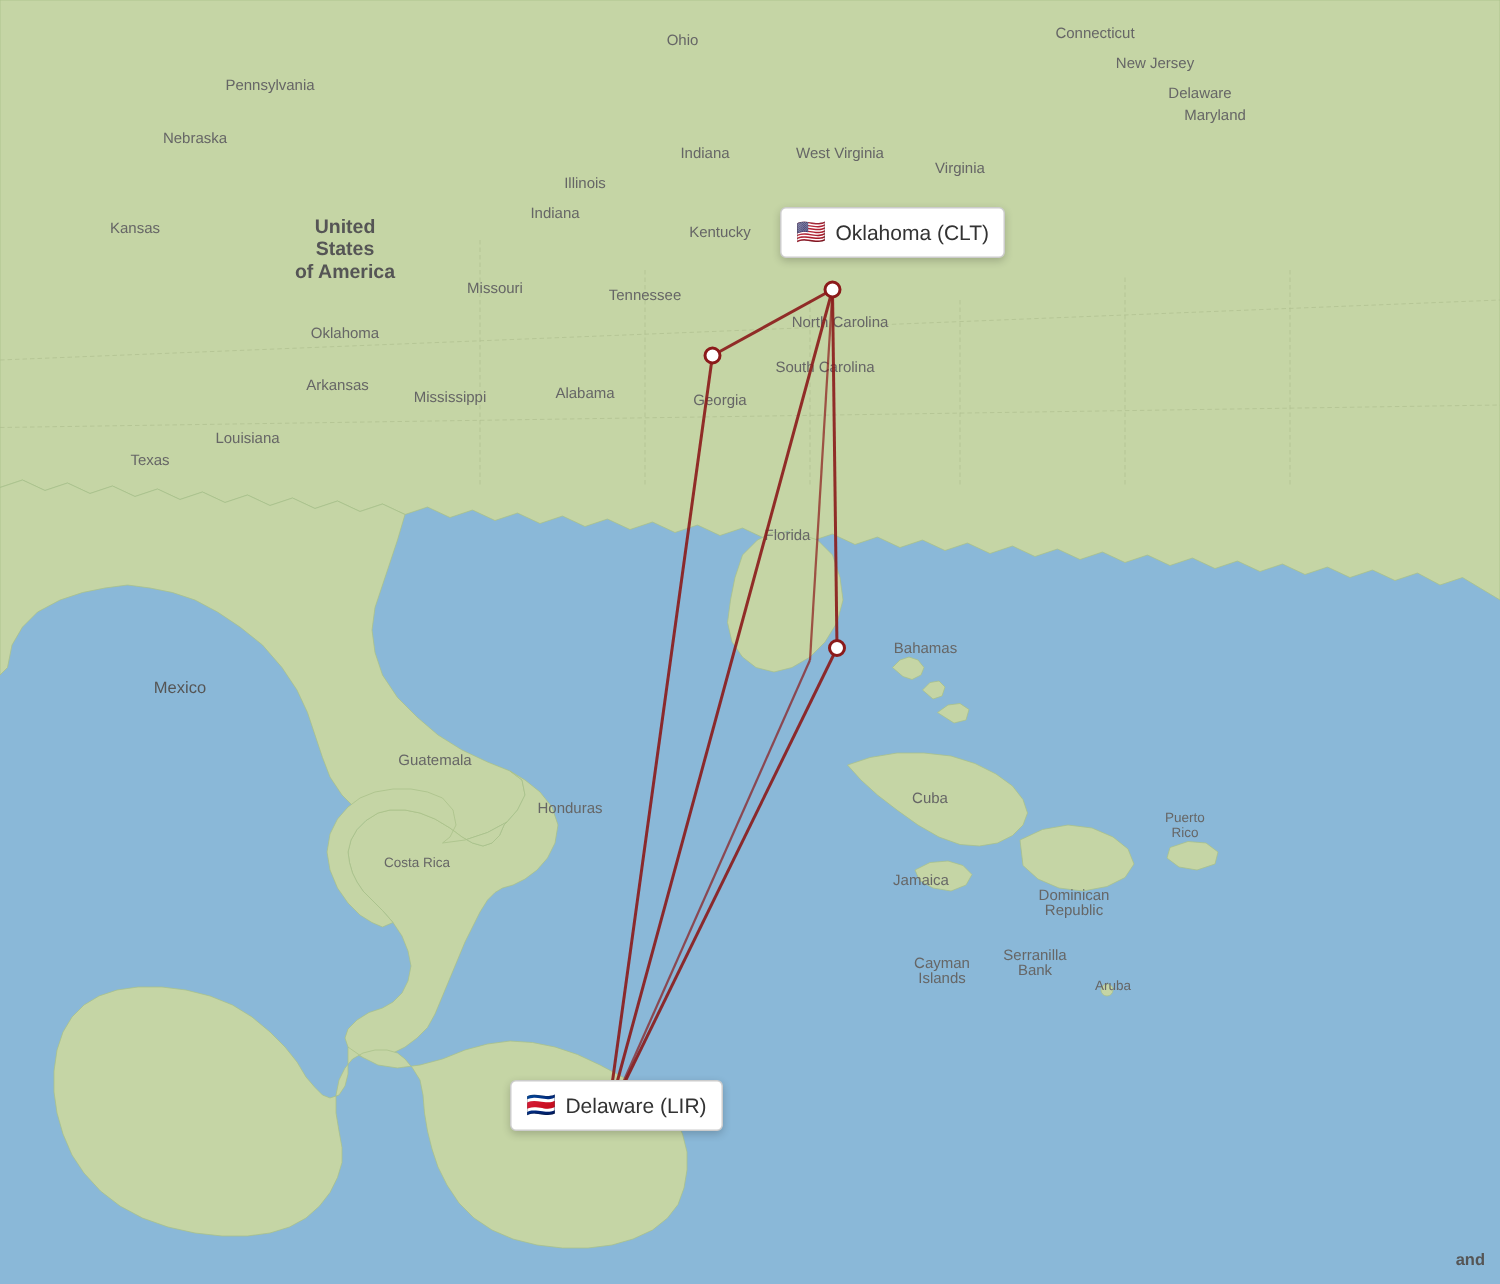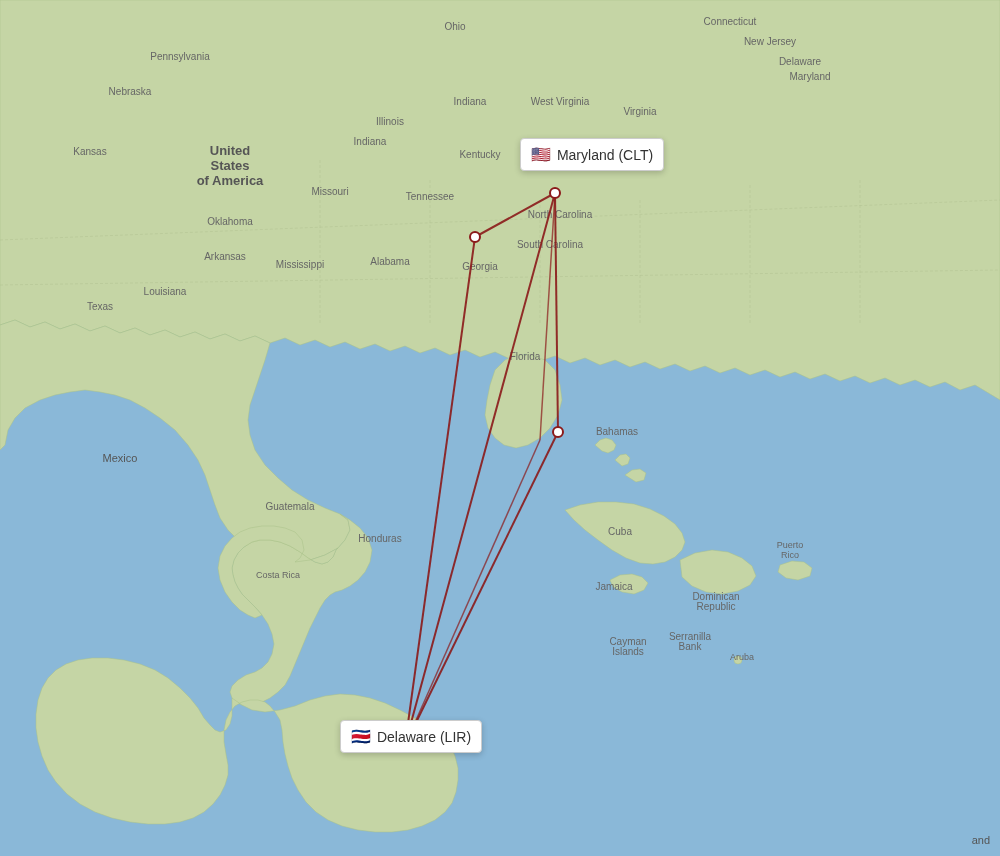--- a/index.html
+++ b/index.html
@@ -43,20 +43,21 @@
       white-space: nowrap;
       pointer-events: none;
     }
 
     .bottom-text {
       position: absolute;
       bottom: 10px;
       right: 10px;
       font-size: 11px;
       color: #555;
+      font-weight: bold;
     }
   </style>
 </head>
 <body>
 
 <div id="map-container">
   <svg id="map-svg" viewBox="0 0 1000 856" xmlns="http://www.w3.org/2000/svg">
 
     <rect width="1000" height="856" fill="#a8c8e8"></rect>
 
@@ -327,21 +328,21 @@
     <circle cx="558" cy="432" r="5" fill="white" stroke="#8b1a1a" stroke-width="2"></circle>
 
     <circle cx="555" cy="193" r="5" fill="white" stroke="#8b1a1a" stroke-width="2"></circle>
 
     <circle cx="405" cy="745" r="5" fill="white" stroke="#8b1a1a" stroke-width="2"></circle>
 
   </svg>
 
   <div class="airport-label" style="left: 520px; top: 138px;">
     <span style="font-size:16px;">🇺🇸</span>
-    <span>Maryland (CLT)</span>
+    <span>Oklahoma (CLT)</span>
   </div>
 
   <div class="airport-label" style="left: 340px; top: 720px;">
     <span style="font-size:16px;">🇨🇷</span>
     <span>Delaware (LIR)</span>
   </div>
 
   <div class="bottom-text">
     <span>and</span>
   </div>

